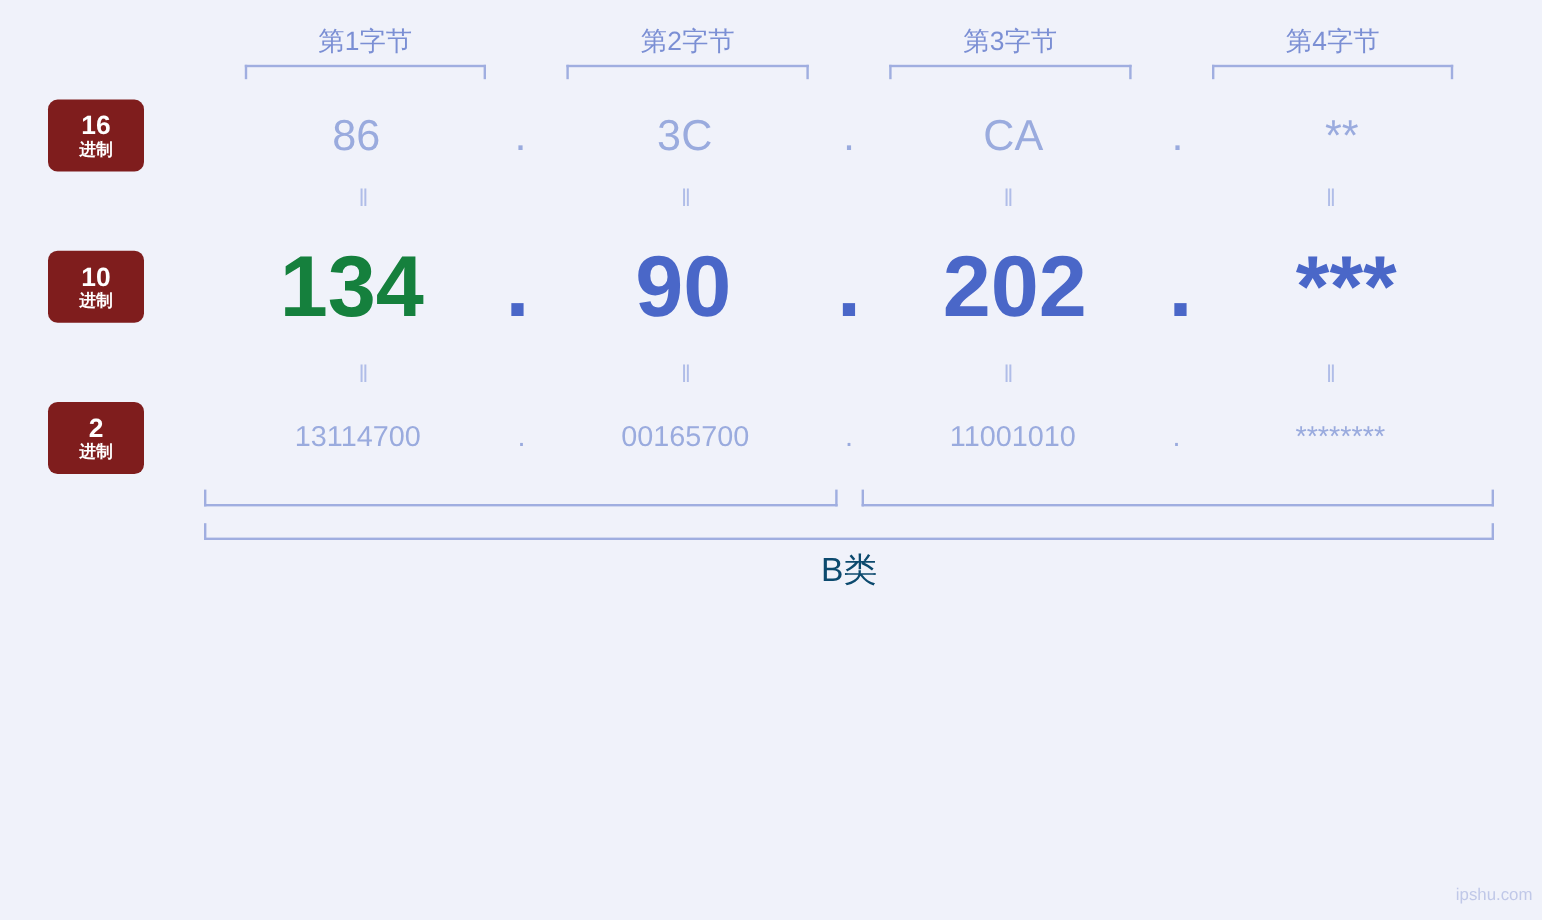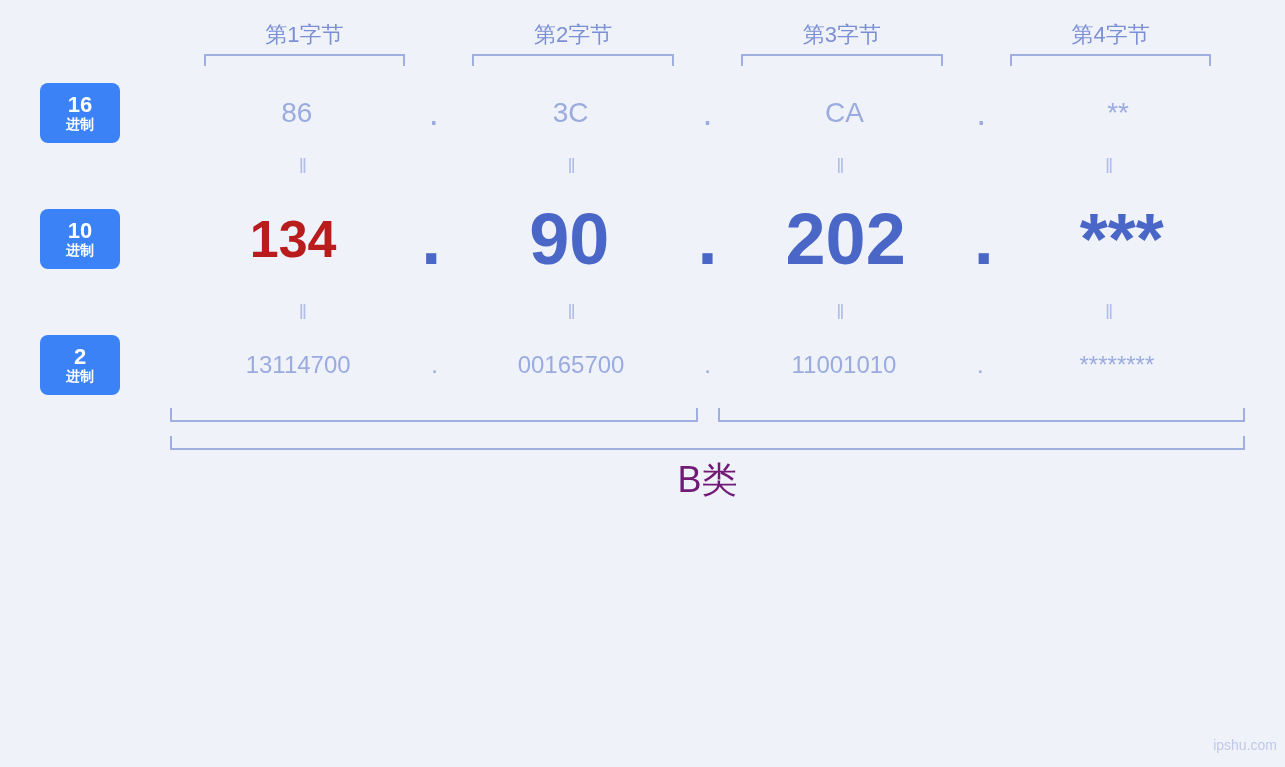--- a/index.html
+++ b/index.html
@@ -62,21 +62,21 @@
     .data-row {
       display: flex;
       align-items: center;
       margin-bottom: 0;
     }
 
     
     .row-badge {
       width: 80px;
       height: 60px;
-      background: #3b82f6;
+      background: #7f1d1d;
       border-radius: 8px;
       display: flex;
       flex-direction: column;
       align-items: center;
       justify-content: center;
       color: white;
       font-size: 20px;
       font-weight: 600;
       flex-shrink: 0;
       margin-right: 50px;
@@ -86,21 +86,21 @@
       line-height: 1.1;
     }
     .badge-sub {
       font-size: 14px;
       line-height: 1.1;
     }
 
     
     .hex-row .cell-value {
       color: #9aabde;
-      font-size: 28px;
+      font-size: 36px;
       font-weight: 400;
     }
 
     
     .dec-row .cell-value {
       color: #4a67c8;
       font-size: 72px;
       font-weight: 700;
     }
 
@@ -261,21 +261,21 @@
       </div>
   </div>
 
   <div class="data-row dec-row">
     <div class="row-badge">
       <span class="badge-num">10</span>
       <span class="badge-sub">进制</span>
     </div>
     <div class="cells-container">
       <div class="cell">
-        <span class="cell-value" style="color: #b91c1c; font-size: 52px; font-weight: 700;">134</span>
+        <span class="cell-value" style="color: #15803d; font-size: 72px; font-weight: 700;">134</span>
       </div>
       <span class="dot-separator dec-dot">.</span>
       <div class="cell">
         <span class="cell-value" style="color: rgb(74, 103, 200); font-size: 72px; font-weight: 700;">90</span>
       </div>
       <span class="dot-separator dec-dot">.</span>
       <div class="cell">
         <span class="cell-value" style="color: rgb(74, 103, 200); font-size: 72px; font-weight: 700;">202</span>
       </div>
       <span class="dot-separator dec-dot">.</span>
@@ -326,16 +326,16 @@
 
   <div style="margin-left: 130px; margin-top: 8px; display: flex;">
     <div style="width: calc(50% - 10px); height: 14px; border-bottom: 2px solid #a0aee0; border-left: 2px solid #a0aee0; border-right: 2px solid #a0aee0;"></div>
     <div style="width: 20px;"></div>
     <div style="width: calc(50% - 10px); height: 14px; border-bottom: 2px solid #a0aee0; border-left: 2px solid #a0aee0; border-right: 2px solid #a0aee0;"></div>
   </div>
 
 
   <div style="margin-left: 130px; margin-top: 14px; height: 14px; border-bottom: 2px solid #a0aee0; border-left: 2px solid #a0aee0; border-right: 2px solid #a0aee0;"></div>
 
-  <div style="margin-left: 130px; text-align: center; color: #701a75; font-size: 36px; margin-top: 6px;">B类</div>
+  <div style="margin-left: 130px; text-align: center; color: #0c4a6e; font-size: 28px; margin-top: 6px;">B类</div>
 </div>
 
 <div class="watermark">ipshu.com</div>
 
 </body></html>

